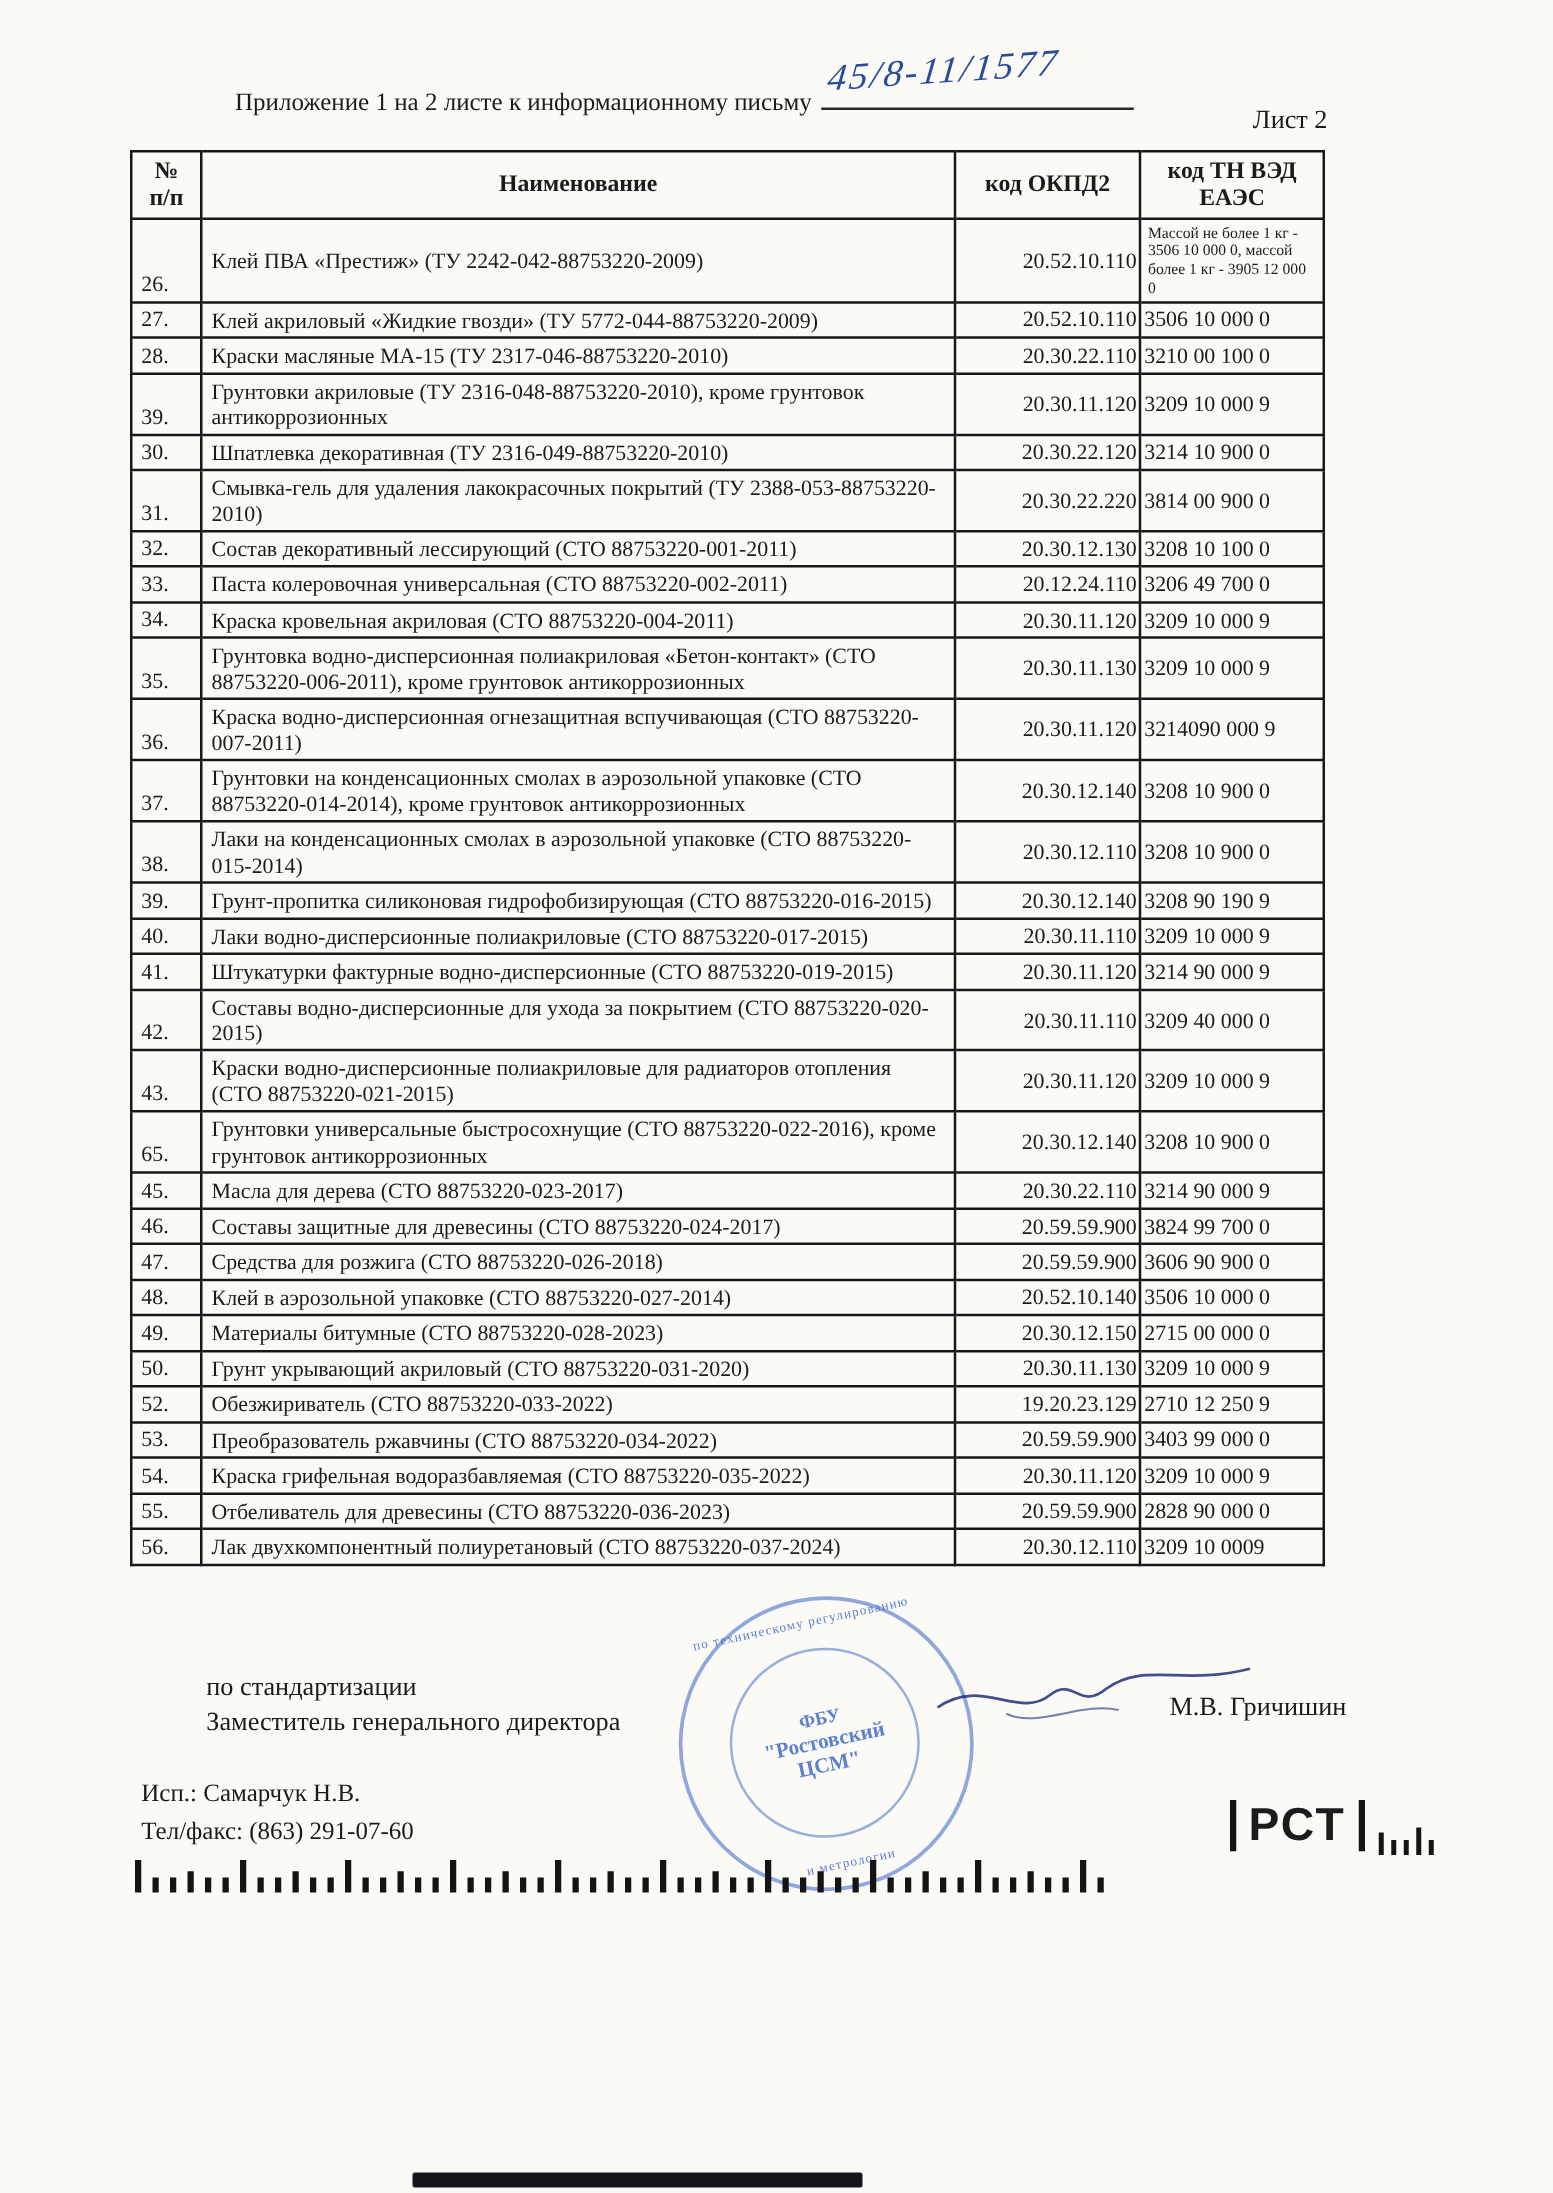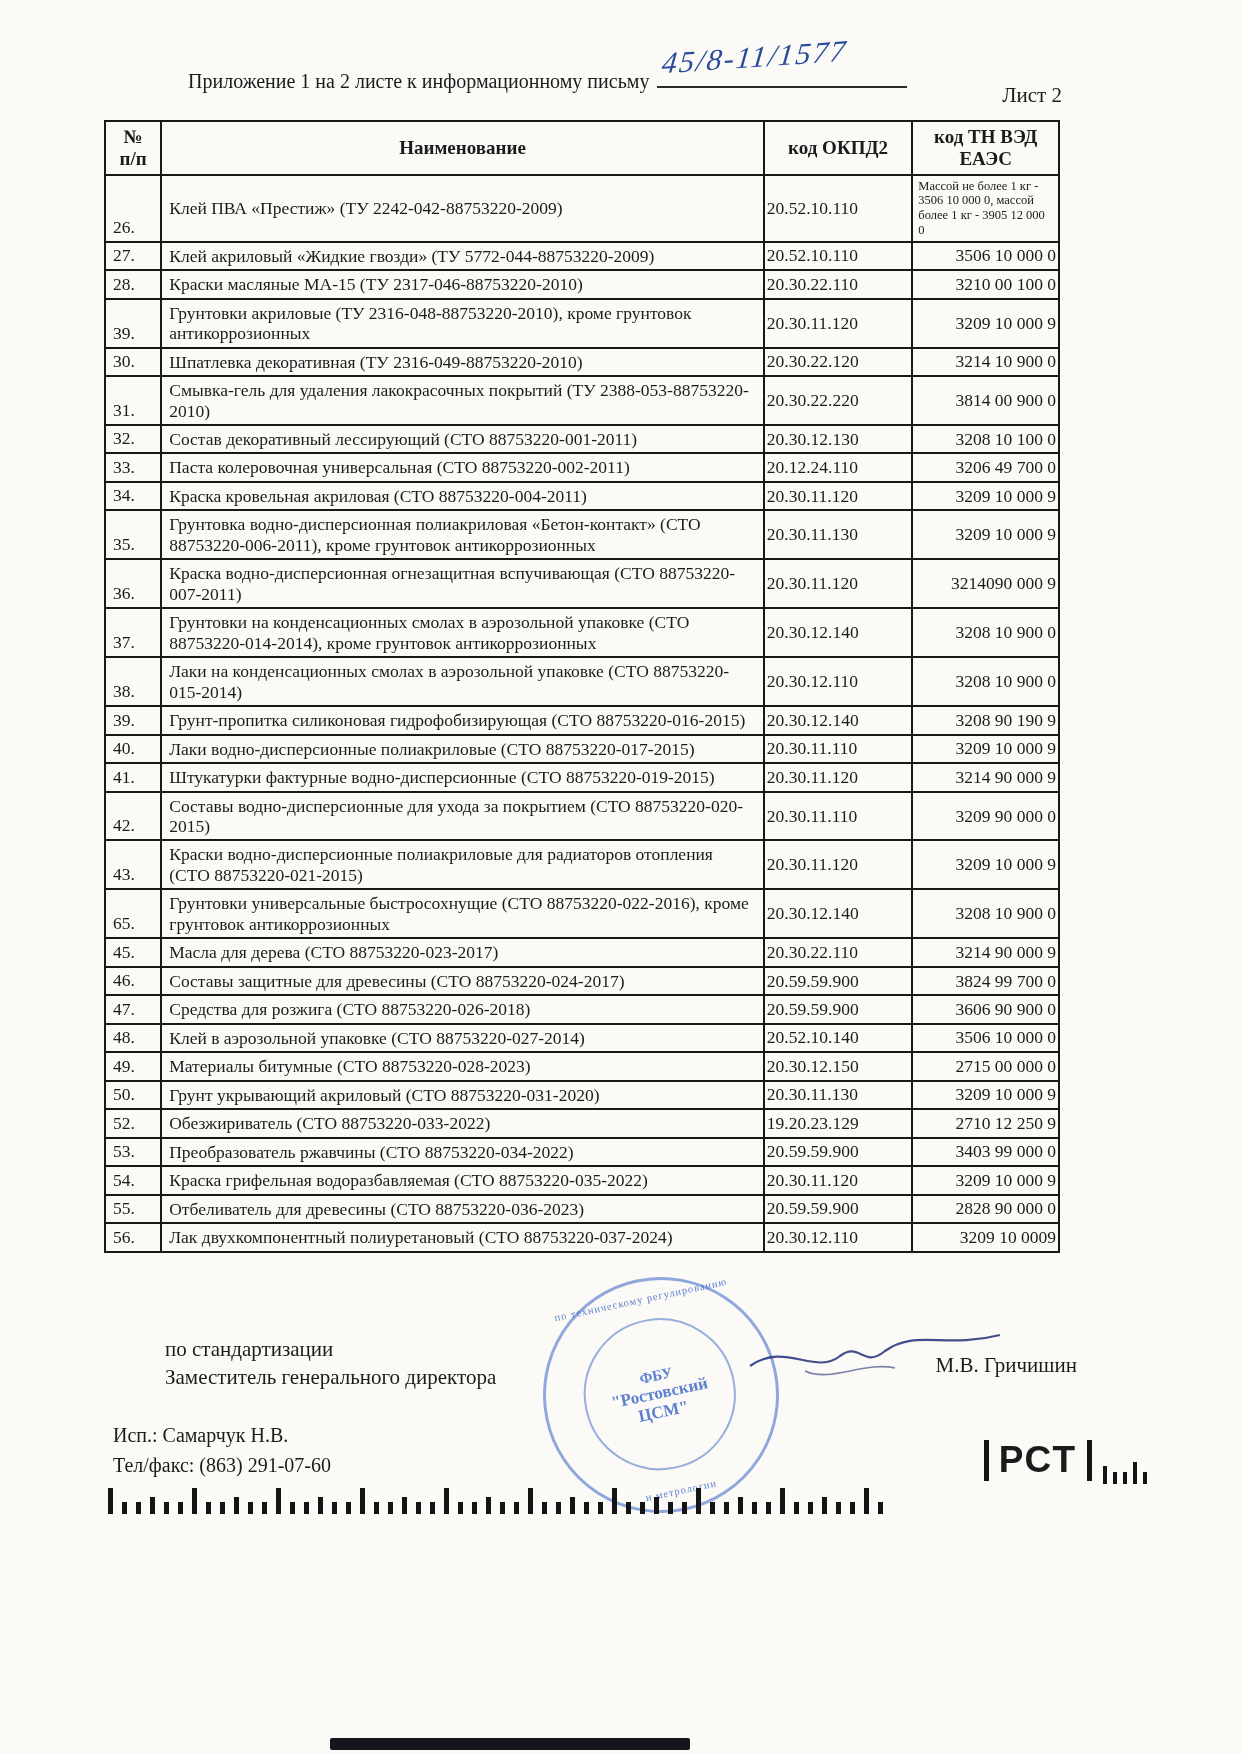--- a/index.html
+++ b/index.html
@@ -20,22 +20,22 @@
   .table-wrap{position:absolute;top:120px;left:104px;width:956px;}
   table.doc{border-collapse:collapse;width:100%;table-layout:fixed;}
   table.doc th,table.doc td{border:2px solid #181818;}
   table.doc th{font-size:19px;font-weight:bold;padding:4px 3px;text-align:center;line-height:1.15;}
   .col-num{width:56px;}
   .col-name{width:600px;}
   .col-okpd{width:148px;}
   .col-tnved{width:146px;}
   td.c-num{font-size:17.5px;vertical-align:bottom;padding:2px 2px 3px 7px;}
   td.c-name{font-size:17.5px;padding:3px 7px;line-height:1.17;}
-  td.c-okpd{font-size:17.5px;text-align:left;padding:2px;}
-  td.c-tnved{font-size:17.5px;text-align:right;padding:2px;}
+  td.c-okpd{font-size:17.5px;text-align:right;padding:2px;}
+  td.c-tnved{font-size:17.5px;text-align:left;padding:2px;}
   td.c-tnved.small{font-size:12.5px;line-height:1.18;text-align:left;padding:3px 5px;}
   
   .footer{position:absolute;left:0;top:1335px;width:1242px;}
   .signer-row{position:relative;margin-left:165px;margin-right:165px;}
   .signer-title{font-size:21px;line-height:1.35;}
   .signer-name{position:absolute;right:0;top:18px;font-size:21px;}
   .exec-block{margin:28px 0 0 113px;font-size:20px;line-height:1.5;}
   
   .stamp{
     position:absolute;left:378px;top:-58px;width:230px;height:230px;border-radius:50%;
@@ -202,21 +202,21 @@
     <td class="c-num">41.</td>
     <td class="c-name">Штукатурки фактурные водно-дисперсионные (СТО 88753220-019-2015)</td>
     <td class="c-okpd">20.30.11.120</td>
     <td class="c-tnved">3214 90 000 9</td>
   </tr>
 
   <tr>
     <td class="c-num">42.</td>
     <td class="c-name">Составы водно-дисперсионные для ухода за покрытием (СТО 88753220-020-2015)</td>
     <td class="c-okpd">20.30.11.110</td>
-    <td class="c-tnved">3209 90 000 0</td>
+    <td class="c-tnved">3209 40 000 0</td>
   </tr>
 
   <tr>
     <td class="c-num">43.</td>
     <td class="c-name">Краски водно-дисперсионные полиакриловые для радиаторов отопления (СТО 88753220-021-2015)</td>
     <td class="c-okpd">20.30.11.120</td>
     <td class="c-tnved">3209 10 000 9</td>
   </tr>
 
   <tr>

